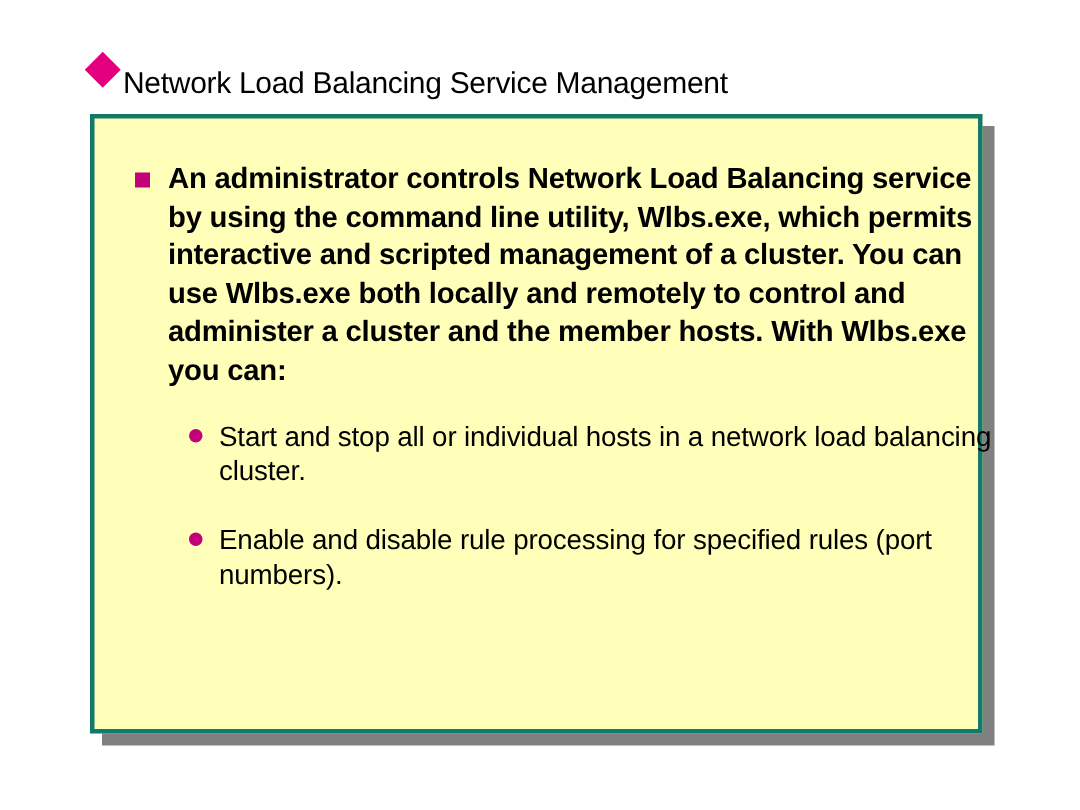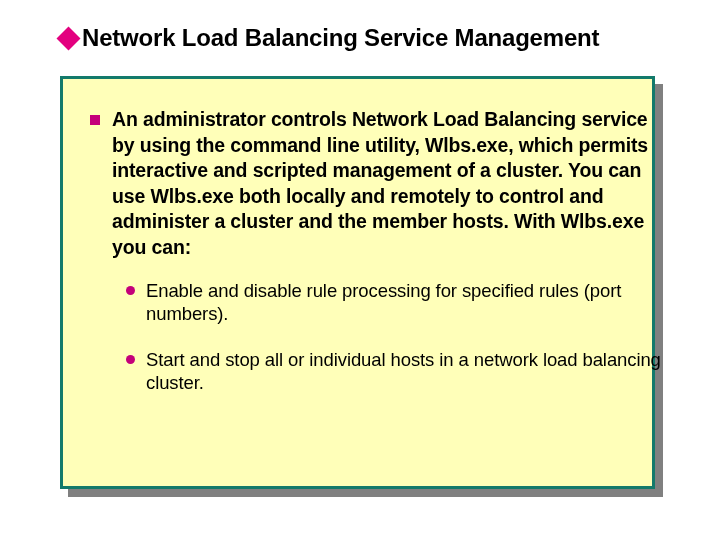--- a/index.html
+++ b/index.html
@@ -26,25 +26,26 @@
   }
   .diamond-bullet {
     width: 17px;
     height: 17px;
     background: #e3007f;
     transform: rotate(45deg);
     flex: 0 0 auto;
     margin-right: 5px;
   }
   .slide-title-text {
-    font-size: 24px;
-    font-weight: bold;
+    font-size: 20px;
+    font-weight: normal;
     color: #000000;
     letter-spacing: -0.2px;
     line-height: 1;
+    margin-top: 20px;
   }
 
   
   .content-shadow {
     position: absolute;
     left: 68px;
     top: 84px;
     width: 595px;
     height: 413px;
     background: #808080;
@@ -138,23 +139,23 @@
     <div class="l1-item">
       <span class="square-bullet"></span>
       <span class="l1-text">An administrator controls Network Load Balancing service by using the command line utility, Wlbs.exe, which permits interactive and scripted management of a cluster. You can use Wlbs.exe both locally and remotely to control and administer a cluster and the member hosts. With Wlbs.exe you can:</span>
     </div>
 
     <div class="l2-list">
 
 
       <div class="l2-item">
         <span class="dot-bullet"></span>
-        <span class="l2-text">Enable and disable rule processing for specified rules (port numbers).</span>
+        <span class="l2-text">Start and stop all or individual hosts in a network load balancing cluster.</span>
       </div>
 
       <div class="l2-item">
         <span class="dot-bullet"></span>
-        <span class="l2-text">Start and stop all or individual hosts in a network load balancing cluster.</span>
+        <span class="l2-text">Enable and disable rule processing for specified rules (port numbers).</span>
       </div>
 
     </div>
   </div>
 </div>
 
 </body></html>

